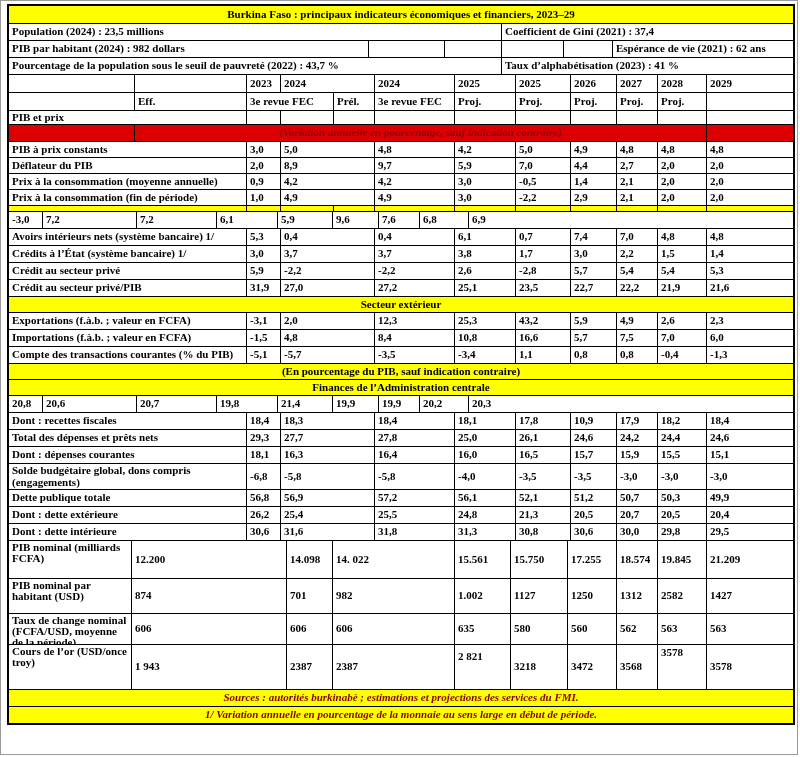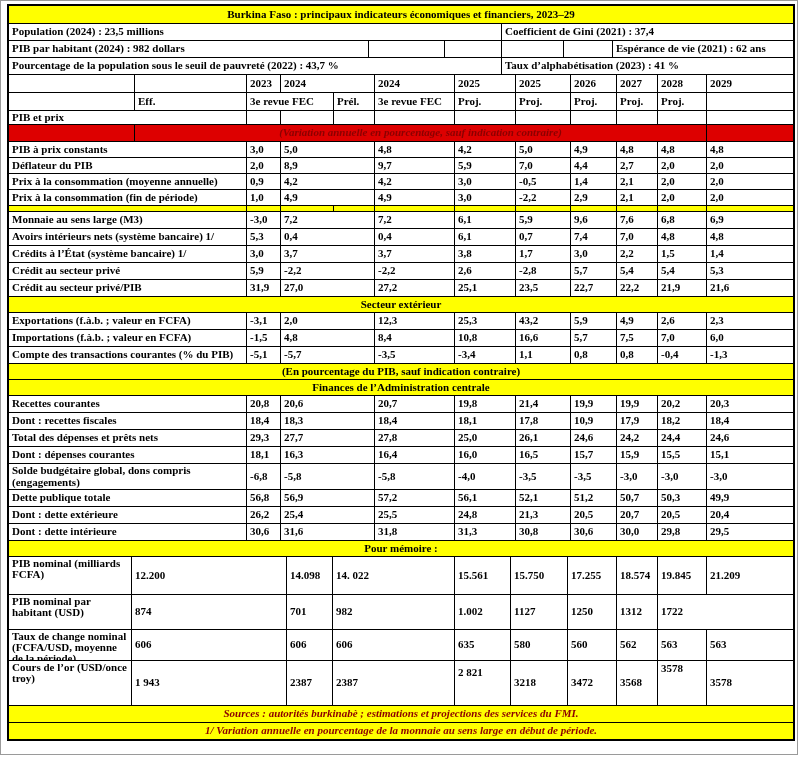--- a/index.html
+++ b/index.html
@@ -150,21 +150,20 @@
         <div class="cell yellow" style="width: 41px;"></div>
         <div class="cell yellow" style="width: 80px;"></div>
         <div class="cell yellow" style="width: 61px;"></div>
         <div class="cell yellow" style="width: 55px;"></div>
         <div class="cell yellow" style="width: 46px;"></div>
         <div class="cell yellow" style="width: 41px;"></div>
         <div class="cell yellow" style="width: 49px;"></div>
         <div class="cell yellow" style="width: 86px;"></div>
       </div>
       <div class="row" style="height: 17px;">
-        <div class="cell" style="width: 238px;">Monnaie au sens large (M3)</div>
         <div class="cell" style="width: 34px;">-3,0</div>
         <div class="cell" style="width: 94px;">7,2</div>
         <div class="cell" style="width: 80px;">7,2</div>
         <div class="cell" style="width: 61px;">6,1</div>
         <div class="cell" style="width: 55px;">5,9</div>
         <div class="cell" style="width: 46px;">9,6</div>
         <div class="cell" style="width: 41px;">7,6</div>
         <div class="cell" style="width: 49px;">6,8</div>
         <div class="cell" style="width: 86px;">6,9</div>
       </div>
@@ -255,21 +254,20 @@
         <div class="cell" style="width: 49px;">-0,4</div>
         <div class="cell" style="width: 86px;">-1,3</div>
       </div>
       <div class="row" style="height: 16px;">
         <div class="cell yellow center" style="width: 784px;">(En pourcentage du PIB, sauf indication contraire)</div>
       </div>
       <div class="row" style="height: 16px;">
         <div class="cell yellow center" style="width: 784px;">Finances de l’Administration centrale</div>
       </div>
       <div class="row" style="height: 17px;">
-        <div class="cell" style="width: 238px;">Recettes courantes</div>
         <div class="cell" style="width: 34px;">20,8</div>
         <div class="cell" style="width: 94px;">20,6</div>
         <div class="cell" style="width: 80px;">20,7</div>
         <div class="cell" style="width: 61px;">19,8</div>
         <div class="cell" style="width: 55px;">21,4</div>
         <div class="cell" style="width: 46px;">19,9</div>
         <div class="cell" style="width: 41px;">19,9</div>
         <div class="cell" style="width: 49px;">20,2</div>
         <div class="cell" style="width: 86px;">20,3</div>
       </div>
@@ -350,23 +348,20 @@
         <div class="cell" style="width: 34px;">30,6</div>
         <div class="cell" style="width: 94px;">31,6</div>
         <div class="cell" style="width: 80px;">31,8</div>
         <div class="cell" style="width: 61px;">31,3</div>
         <div class="cell" style="width: 55px;">30,8</div>
         <div class="cell" style="width: 46px;">30,6</div>
         <div class="cell" style="width: 41px;">30,0</div>
         <div class="cell" style="width: 49px;">29,8</div>
         <div class="cell" style="width: 86px;">29,5</div>
       </div>
-      <div class="row" style="height: 16px;">
-        <div class="cell yellow center" style="width: 784px;">Pour mémoire :</div>
-      </div>
       <div class="row" style="height: 38px;">
         <div class="cell wrap vtop" style="width: 123px;">PIB nominal (milliards FCFA)</div>
         <div class="cell" style="width: 155px;">12.200</div>
         <div class="cell" style="width: 46px;">14.098</div>
         <div class="cell" style="width: 122px;">14. 022</div>
         <div class="cell" style="width: 56px;">15.561</div>
         <div class="cell" style="width: 57px;">15.750</div>
         <div class="cell" style="width: 49px;">17.255</div>
         <div class="cell" style="width: 41px;">18.574</div>
         <div class="cell" style="width: 49px;">19.845</div>
@@ -374,21 +369,22 @@
       </div>
       <div class="row" style="height: 35px;">
         <div class="cell wrap vtop" style="width: 123px;">PIB nominal par habitant (USD)</div>
         <div class="cell" style="width: 155px;">874</div>
         <div class="cell" style="width: 46px;">701</div>
         <div class="cell" style="width: 122px;">982</div>
         <div class="cell" style="width: 56px;">1.002</div>
         <div class="cell" style="width: 57px;">1127</div>
         <div class="cell" style="width: 49px;">1250</div>
         <div class="cell" style="width: 41px;">1312</div>
-        <div class="cell" style="width: 49px;">1722</div>
+        <div class="cell" style="width: 49px;">2582</div>
+        <div class="cell" style="width: 86px;">1427</div>
       </div>
       <div class="row" style="height: 31px;">
         <div class="cell wrap vtop" style="width: 123px;">Taux de change nominal (FCFA/USD, moyenne de la période)</div>
         <div class="cell" style="width: 155px;">606</div>
         <div class="cell" style="width: 46px;">606</div>
         <div class="cell" style="width: 122px;">606</div>
         <div class="cell" style="width: 56px;">635</div>
         <div class="cell" style="width: 57px;">580</div>
         <div class="cell" style="width: 49px;">560</div>
         <div class="cell" style="width: 41px;">562</div>

